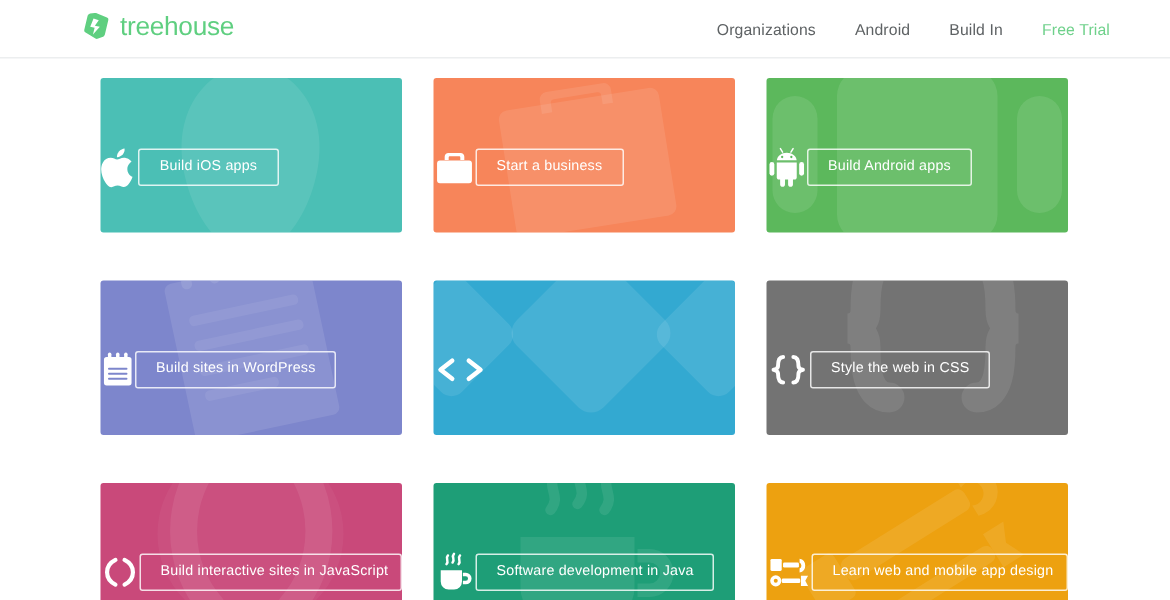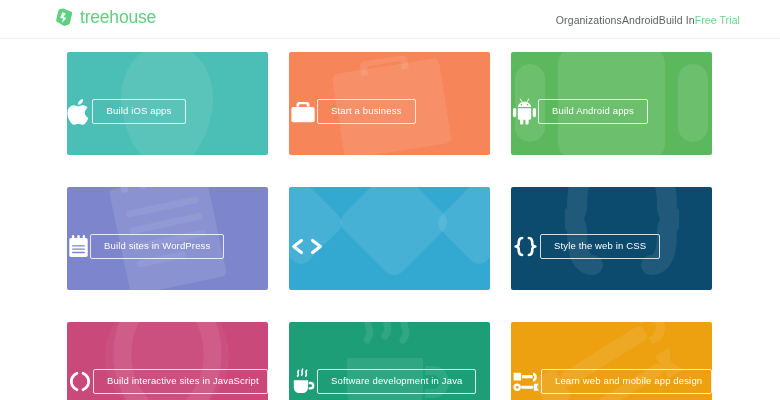--- a/index.html
+++ b/index.html
@@ -39,20 +39,21 @@
     position: relative;
     top: 1px;
   }
 
   .nav {
     position: absolute;
     right: 40px; top: 0;
     height: 39px;
     display: flex;
     align-items: center;
+    gap: 26px;
   }
   .nav a {
     font-size: 10.5px;
     color: #5e6264;
     text-decoration: none;
     white-space: nowrap;
     letter-spacing: .1px;
   }
   .nav a.accent { color: #6fd18b; }
 
@@ -243,21 +244,21 @@
     <span class="card-icon">
       <svg viewBox="0 0 42 22" width="36" height="19">
         <g stroke="#fff" stroke-width="3.6" stroke-linecap="round" stroke-linejoin="round" fill="none">
           <path d="M14.5 4 L5.5 11 L14.5 18"></path>
           <path d="M27.5 4 L36.5 11 L27.5 18"></path>
         </g>
       </svg>
     </span>
   </div>
 
-  <div class="card" style="background:#0c4a6e">
+  <div class="card" style="background:#737373">
     <svg class="card-bg" viewBox="0 0 201 103" preserveAspectRatio="xMidYMid slice">
       <g fill="none" stroke="rgba(255,255,255,0.085)" stroke-width="20" stroke-linecap="round">
         <path d="M82 -14 c-16 0 -16 24 -16 34 0 12 -12 12 -12 12 0 0 12 0 12 12 0 10 0 34 16 34"></path>
         <path d="M140 -14 c16 0 16 24 16 34 0 12 12 12 12 12 0 0 -12 0 -12 12 0 10 0 34 -16 34"></path>
       </g>
     </svg>
     <span class="card-icon">
       <svg viewBox="0 0 34 26" width="29" height="23">
         <g fill="none" stroke="#fff" stroke-width="3.1" stroke-linecap="round" stroke-linejoin="round">
           <path d="M13 3 c-4 0 -4 5 -4 7 0 2.5 -3.5 3 -3.5 3 0 0 3.5 .5 3.5 3 0 2 0 7 4 7"></path>

